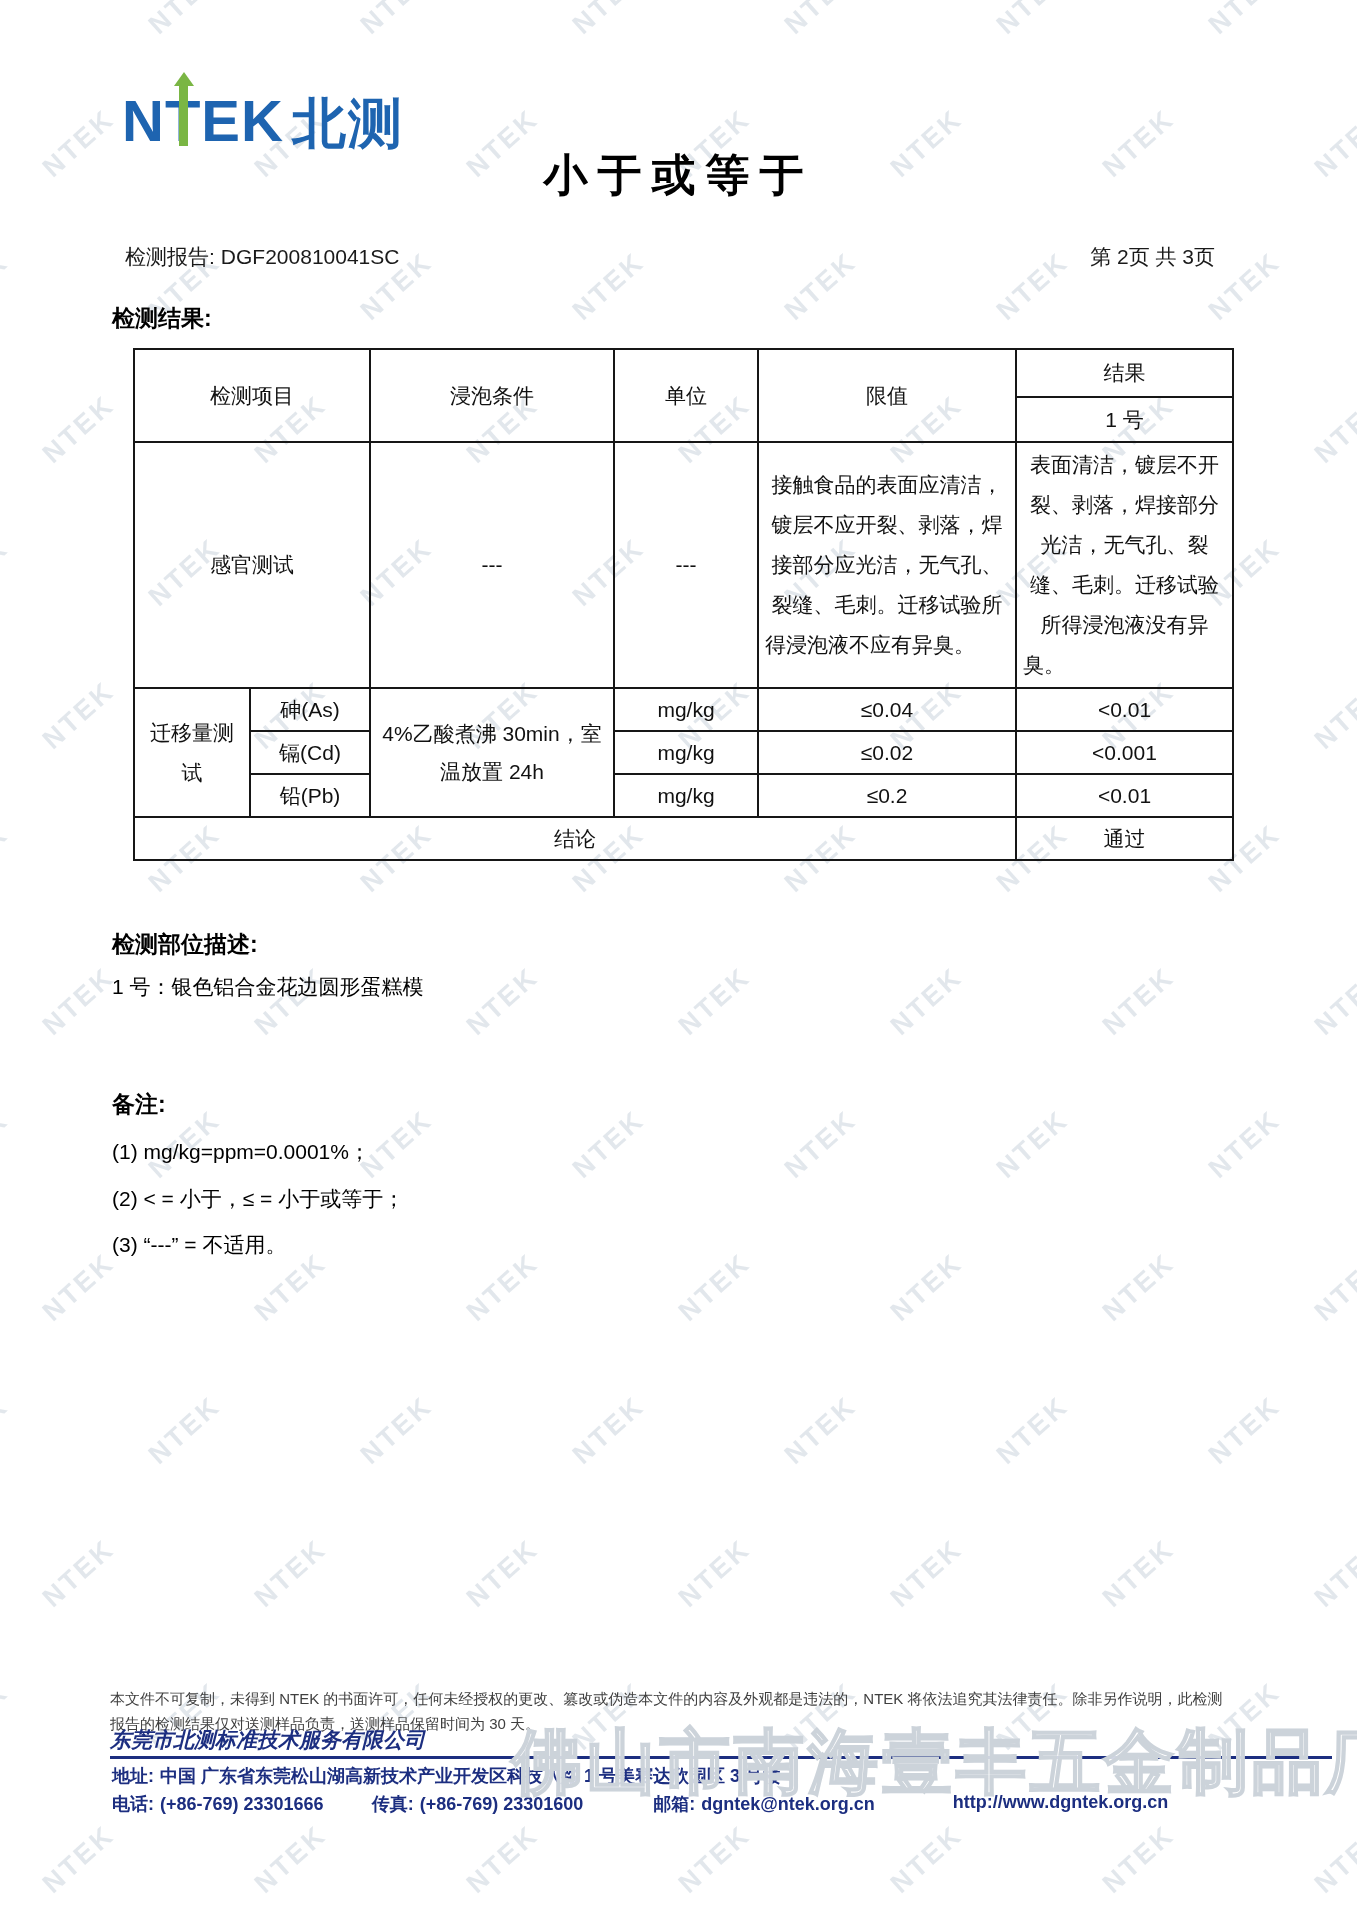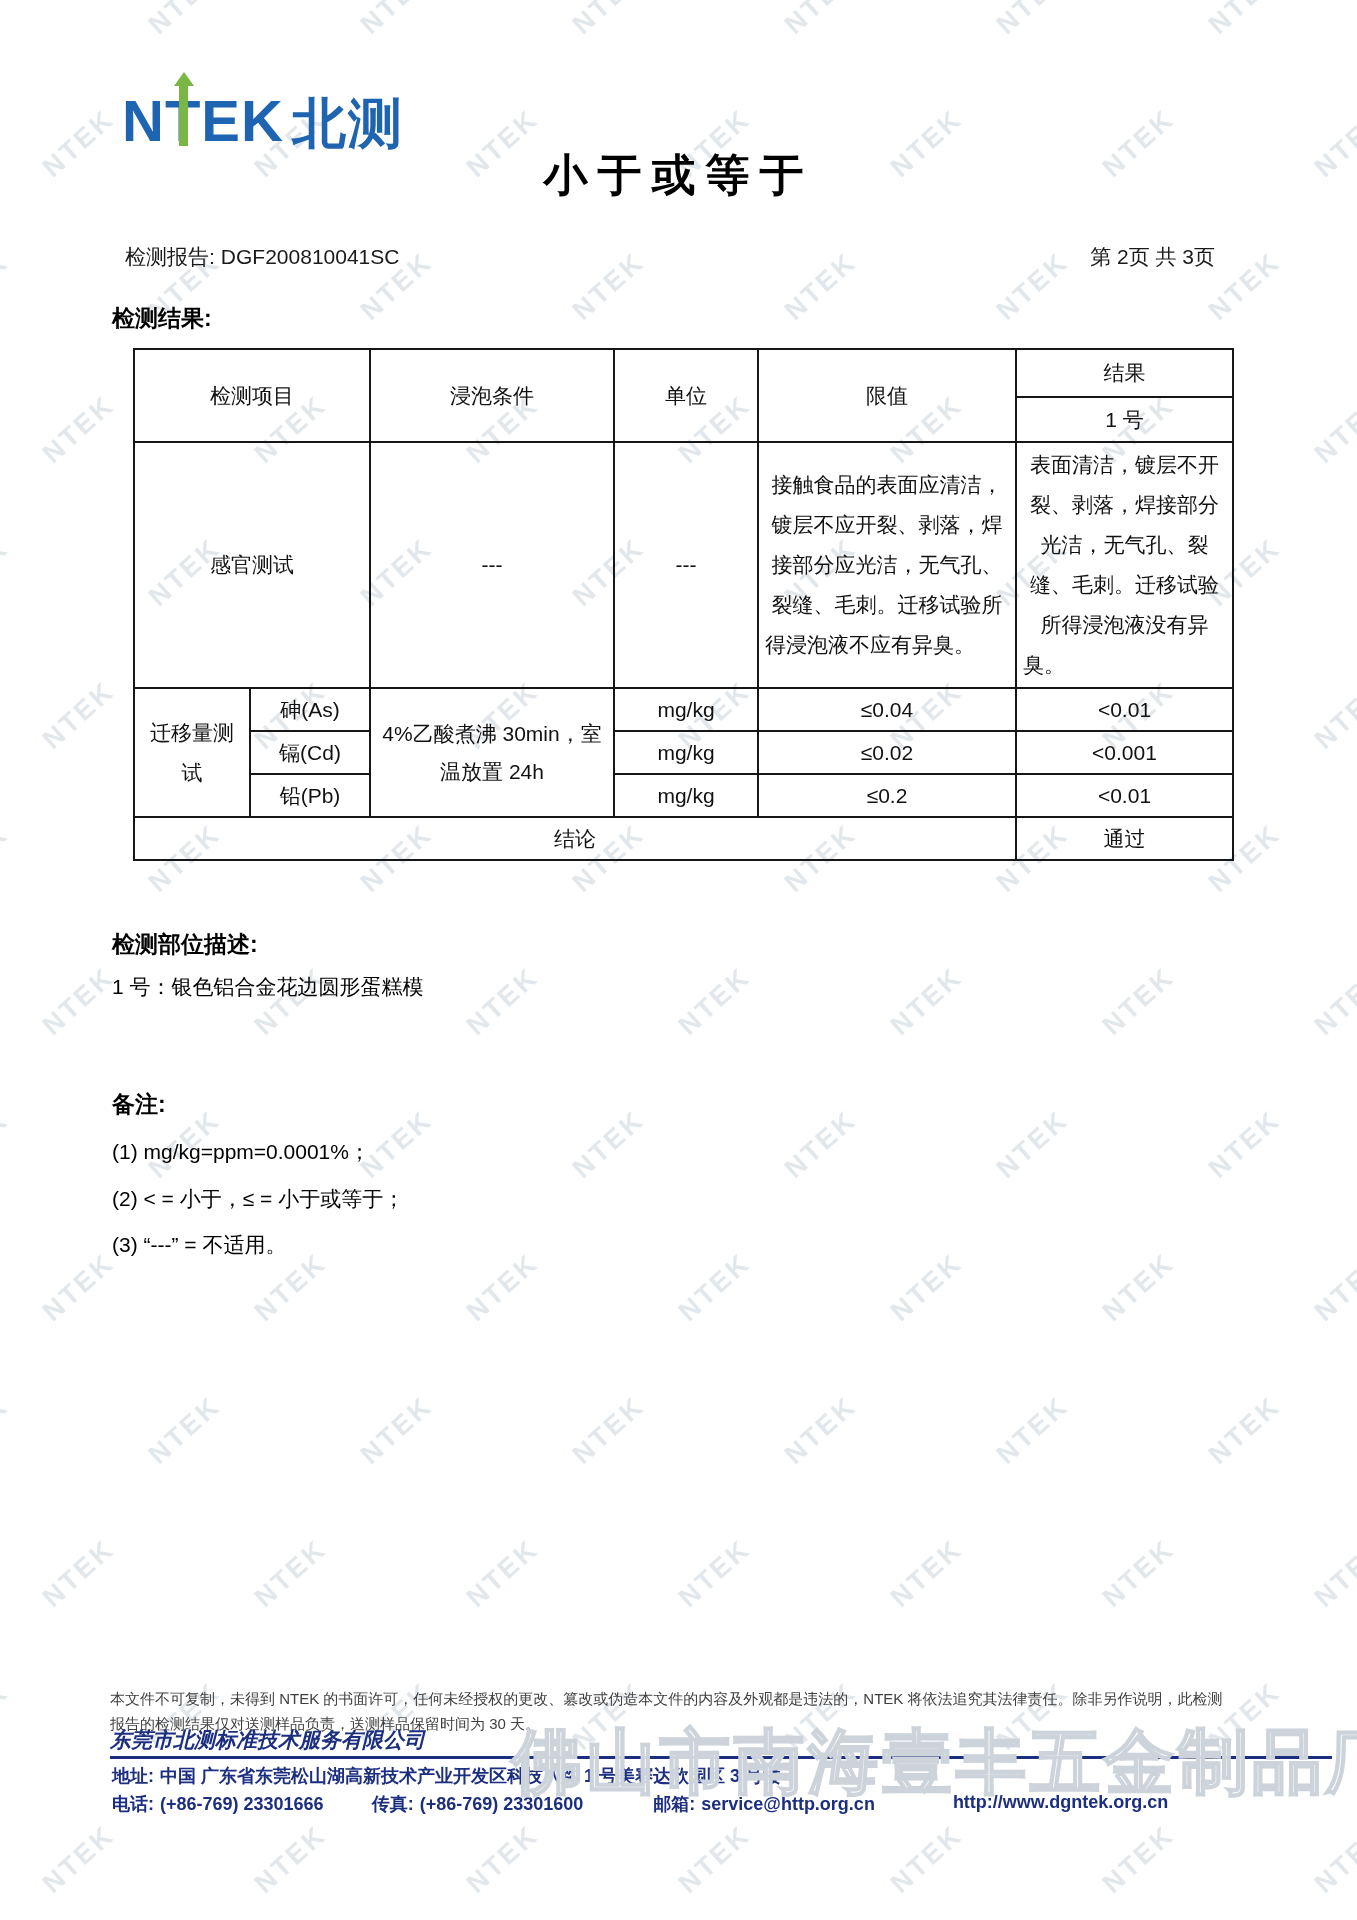--- a/index.html
+++ b/index.html
@@ -310,21 +310,21 @@
     <div class="phone-row">
       <span class="grp">
         <span class="flabel">电话:</span><span>(+86-769) 23301666</span>
       </span>
       <span class="gap1"></span>
       <span class="grp">
         <span class="flabel">传真:</span><span>(+86-769) 23301600</span>
       </span>
       <span class="gap2"></span>
       <span class="grp">
-        <span class="flabel">邮箱:</span><span>service@http.org.cn</span>
+        <span class="flabel">邮箱:</span><span>dgntek@ntek.org.cn</span>
       </span>
       <span class="gap3"></span>
       <span class="grp">http://www.dgntek.org.cn</span>
     </div>
 
   </div>
 
   <div class="overlay-cn">佛山市南海壹丰五金制品厂</div>
 
 </div>

